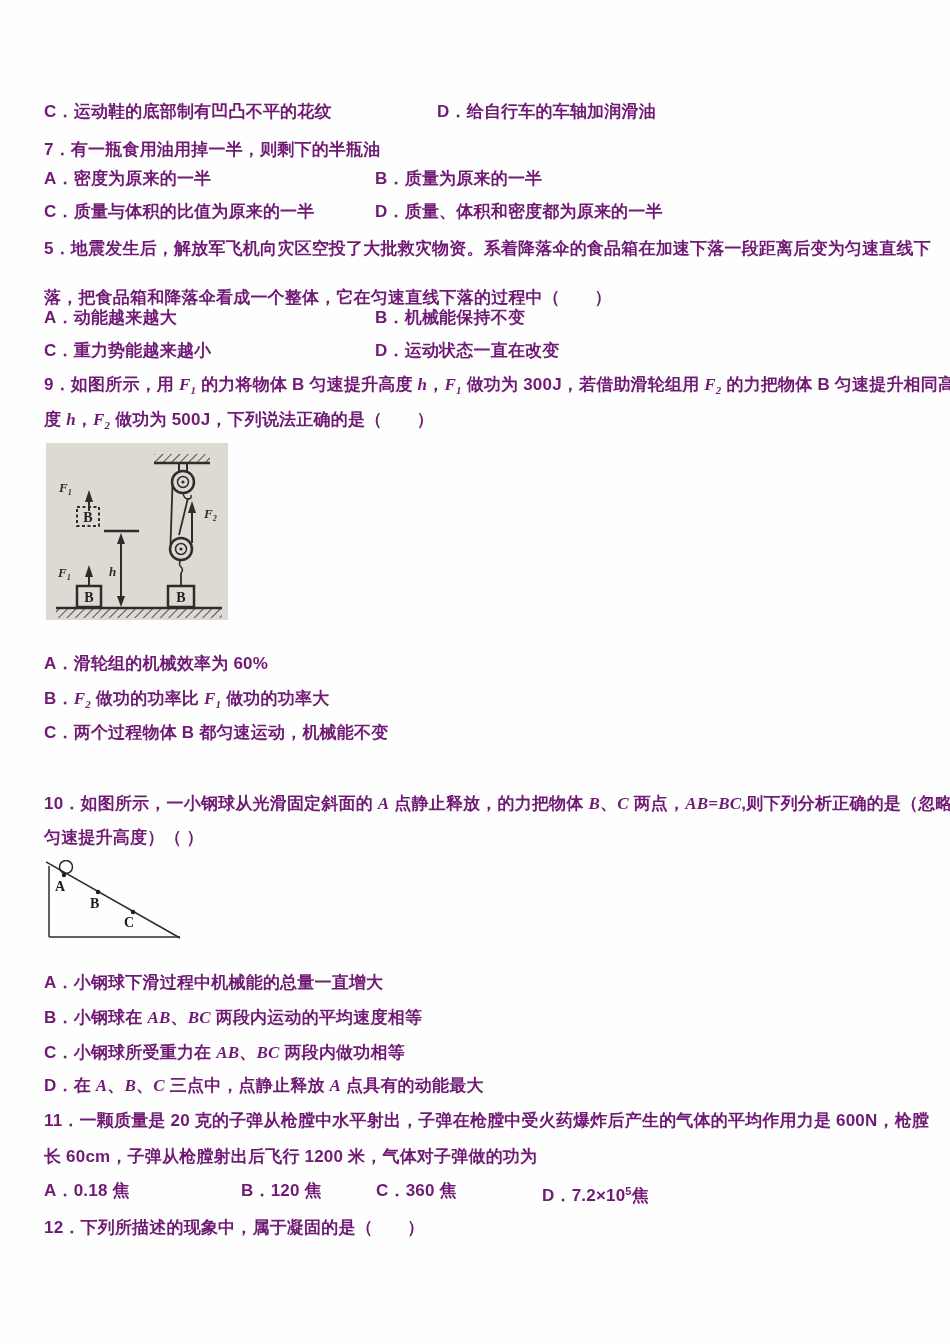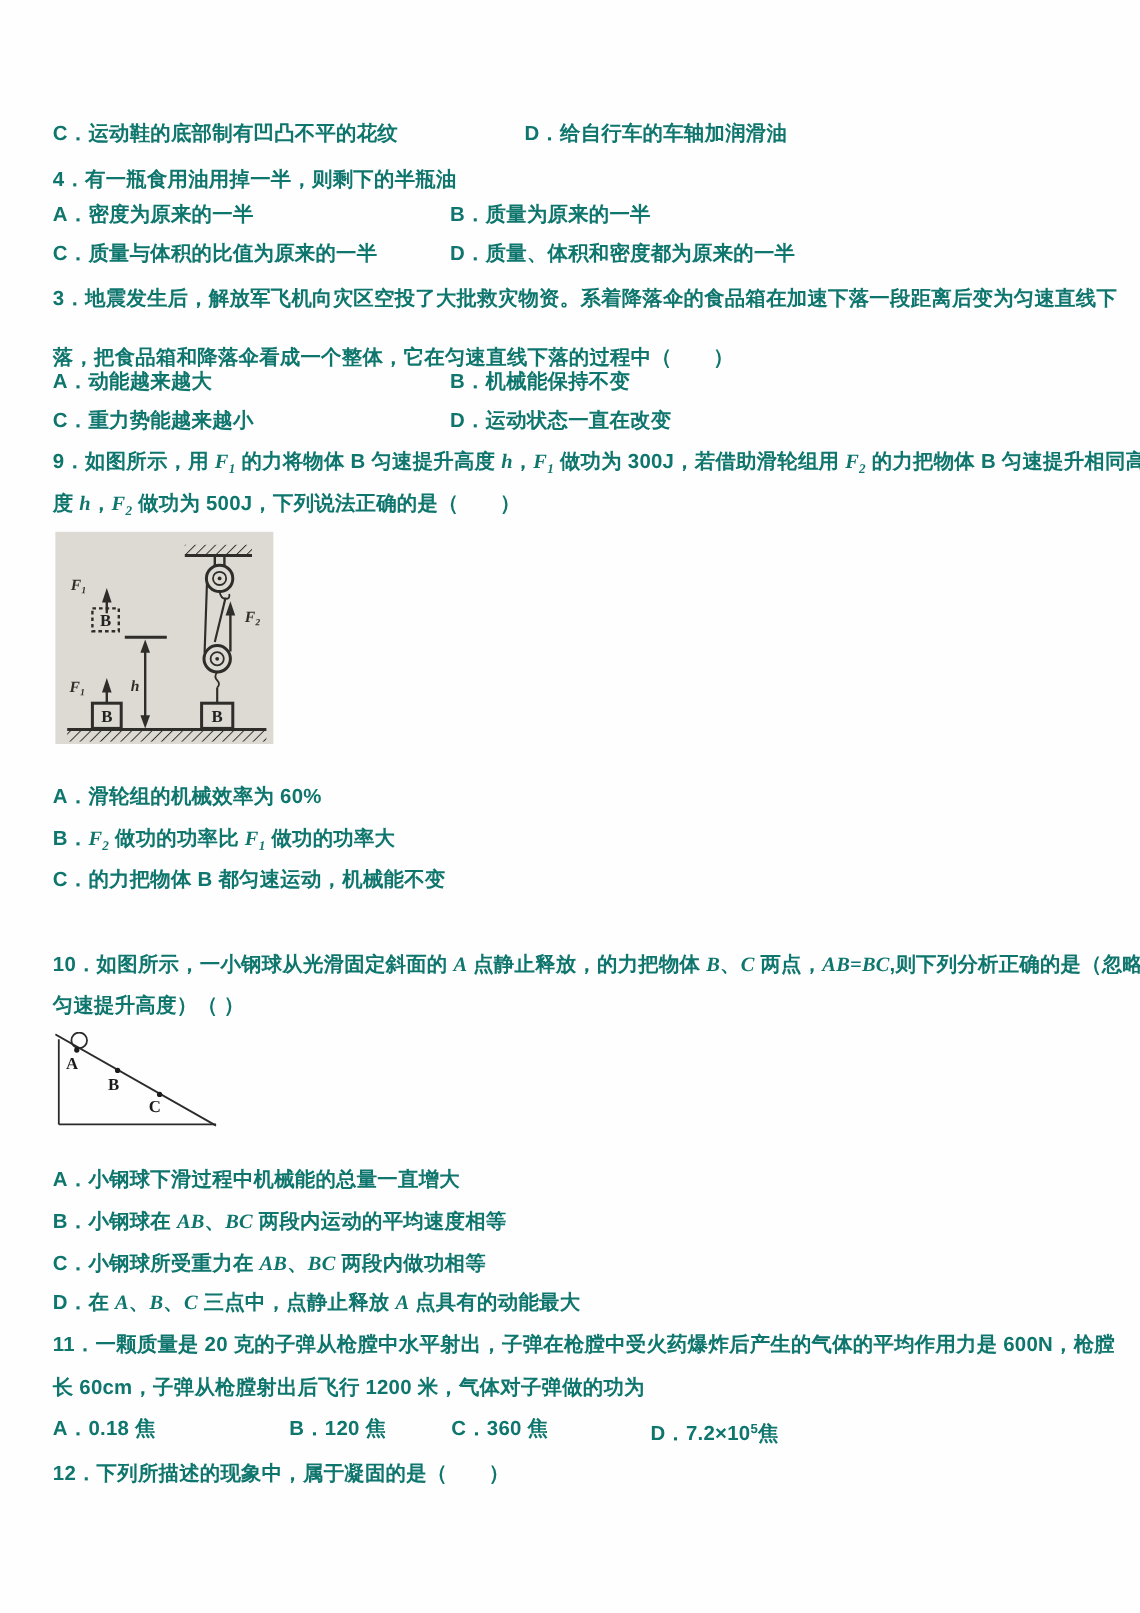--- a/index.html
+++ b/index.html
@@ -1,20 +1,20 @@
 <!DOCTYPE html>
 <html><head>
 <meta charset="utf-8">
 <style>
   html,body { margin:0; padding:0; background:#ffffff; }
   .page {
     position:relative; width:950px; height:1344px;
     background:#fefefe; overflow:hidden;
     font-family:"Liberation Sans","DejaVu Sans",sans-serif;
-    font-weight:700; color:#0f766e;
+    font-weight:700; color:#701a75;
   }
   .ln {
     position:absolute; left:44px; width:870px; height:22px;
     font-size:17px; line-height:20px; white-space:nowrap; letter-spacing:0.2px;
   }
   .col { position:absolute; top:0; white-space:nowrap; }
   .c1 { left:0; }
   .c2 { left:331px; }
   .k1 { left:0;text-align:center; } .k2 { left:165px;margin-left:32px; } .k3 { left:332px; } .k4 { left:498px; }
   
@@ -32,31 +32,31 @@
 </head>
 <body>
 
 <div class="page">
 
   <div class="ln" style="top:102px">
     <span class="col c1">C．运动鞋的底部制有凹凸不平的花纹</span>
     <span class="col" style="left:393px">D．给自行车的车轴加润滑油</span>
   </div>
 
-  <div class="ln" style="top:140px">4．有一瓶食用油用掉一半，则剩下的半瓶油</div>
+  <div class="ln" style="top:140px">7．有一瓶食用油用掉一半，则剩下的半瓶油</div>
   <div class="ln" style="top:169px">
     <span class="col c1">A．密度为原来的一半</span>
     <span class="col c2">B．质量为原来的一半</span>
   </div>
   <div class="ln" style="top:202px">
     <span class="col c1">C．质量与体积的比值为原来的一半</span>
     <span class="col c2">D．质量、体积和密度都为原来的一半</span>
   </div>
 
-  <div class="ln" style="top:239px">3．地震发生后，解放军飞机向灾区空投了大批救灾物资。系着降落伞的食品箱在加速下落一段距离后变为匀速直线下</div>
+  <div class="ln" style="top:239px">5．地震发生后，解放军飞机向灾区空投了大批救灾物资。系着降落伞的食品箱在加速下落一段距离后变为匀速直线下</div>
   <div class="ln" style="top:288px">落，把食品箱和降落伞看成一个整体，它在匀速直线下落的过程中（　　）</div>
   <div class="ln" style="top:308px">
     <span class="col c1">A．动能越来越大</span>
     <span class="col c2">B．机械能保持不变</span>
   </div>
   <div class="ln" style="top:341px">
     <span class="col c1">C．重力势能越来越小</span>
     <span class="col c2">D．运动状态一直在改变</span>
   </div>
 
@@ -132,21 +132,21 @@
     <g>
       <line x1="43" y1="142" x2="43" y2="130" stroke="#2e2d2a" stroke-width="2"></line>
       <polygon points="43,122 39,134 47,134" fill="#2e2d2a"></polygon>
     </g>
     <rect x="31" y="143" width="24" height="21" fill="#dcdad3" stroke="#2e2d2a" stroke-width="2.5"></rect>
     <text x="43" y="159" text-anchor="middle" class="figB">B</text>
   </svg>
 
   <div class="ln" style="top:654px">A．滑轮组的机械效率为 60%</div>
   <div class="ln" style="top:689px"><span>B．</span><span class="seg-v">F</span><span class="seg-sub">2</span><span> 做功的功率比 </span><span class="seg-v">F</span><span class="seg-sub">1</span><span> 做功的功率大</span></div>
-  <div class="ln" style="top:723px">C．的力把物体 B 都匀速运动，机械能不变</div>
+  <div class="ln" style="top:723px">C．两个过程物体 B 都匀速运动，机械能不变</div>
 
   <div class="ln" style="top:794px"><span>10．如图所示，一小钢球从光滑固定斜面的 </span><span class="seg-v">A</span><span> 点静止释放，的力把物体 </span><span class="seg-v">B</span><span>、</span><span class="seg-v">C</span><span> 两点，</span><span class="seg-v">AB=BC</span><span>,则下列分析正确的是（忽略</span></div>
   <div class="ln" style="top:828px">匀速提升高度）（ ）</div>
 
   <svg class="fig" style="left:46px; top:860px;" width="136" height="80" viewBox="0 0 136 80">
     <rect width="136" height="80" fill="#fefefe"></rect>
     <line x1="3" y1="6" x2="3" y2="77" stroke="#2b2b2b" stroke-width="1.5"></line>
     <line x1="3" y1="77" x2="134" y2="77" stroke="#2b2b2b" stroke-width="1.5"></line>
     <line x1="0" y1="2" x2="134" y2="78" stroke="#2b2b2b" stroke-width="1.5"></line>
     <circle cx="20" cy="7" r="6.5" fill="none" stroke="#2b2b2b" stroke-width="1.5"></circle>

